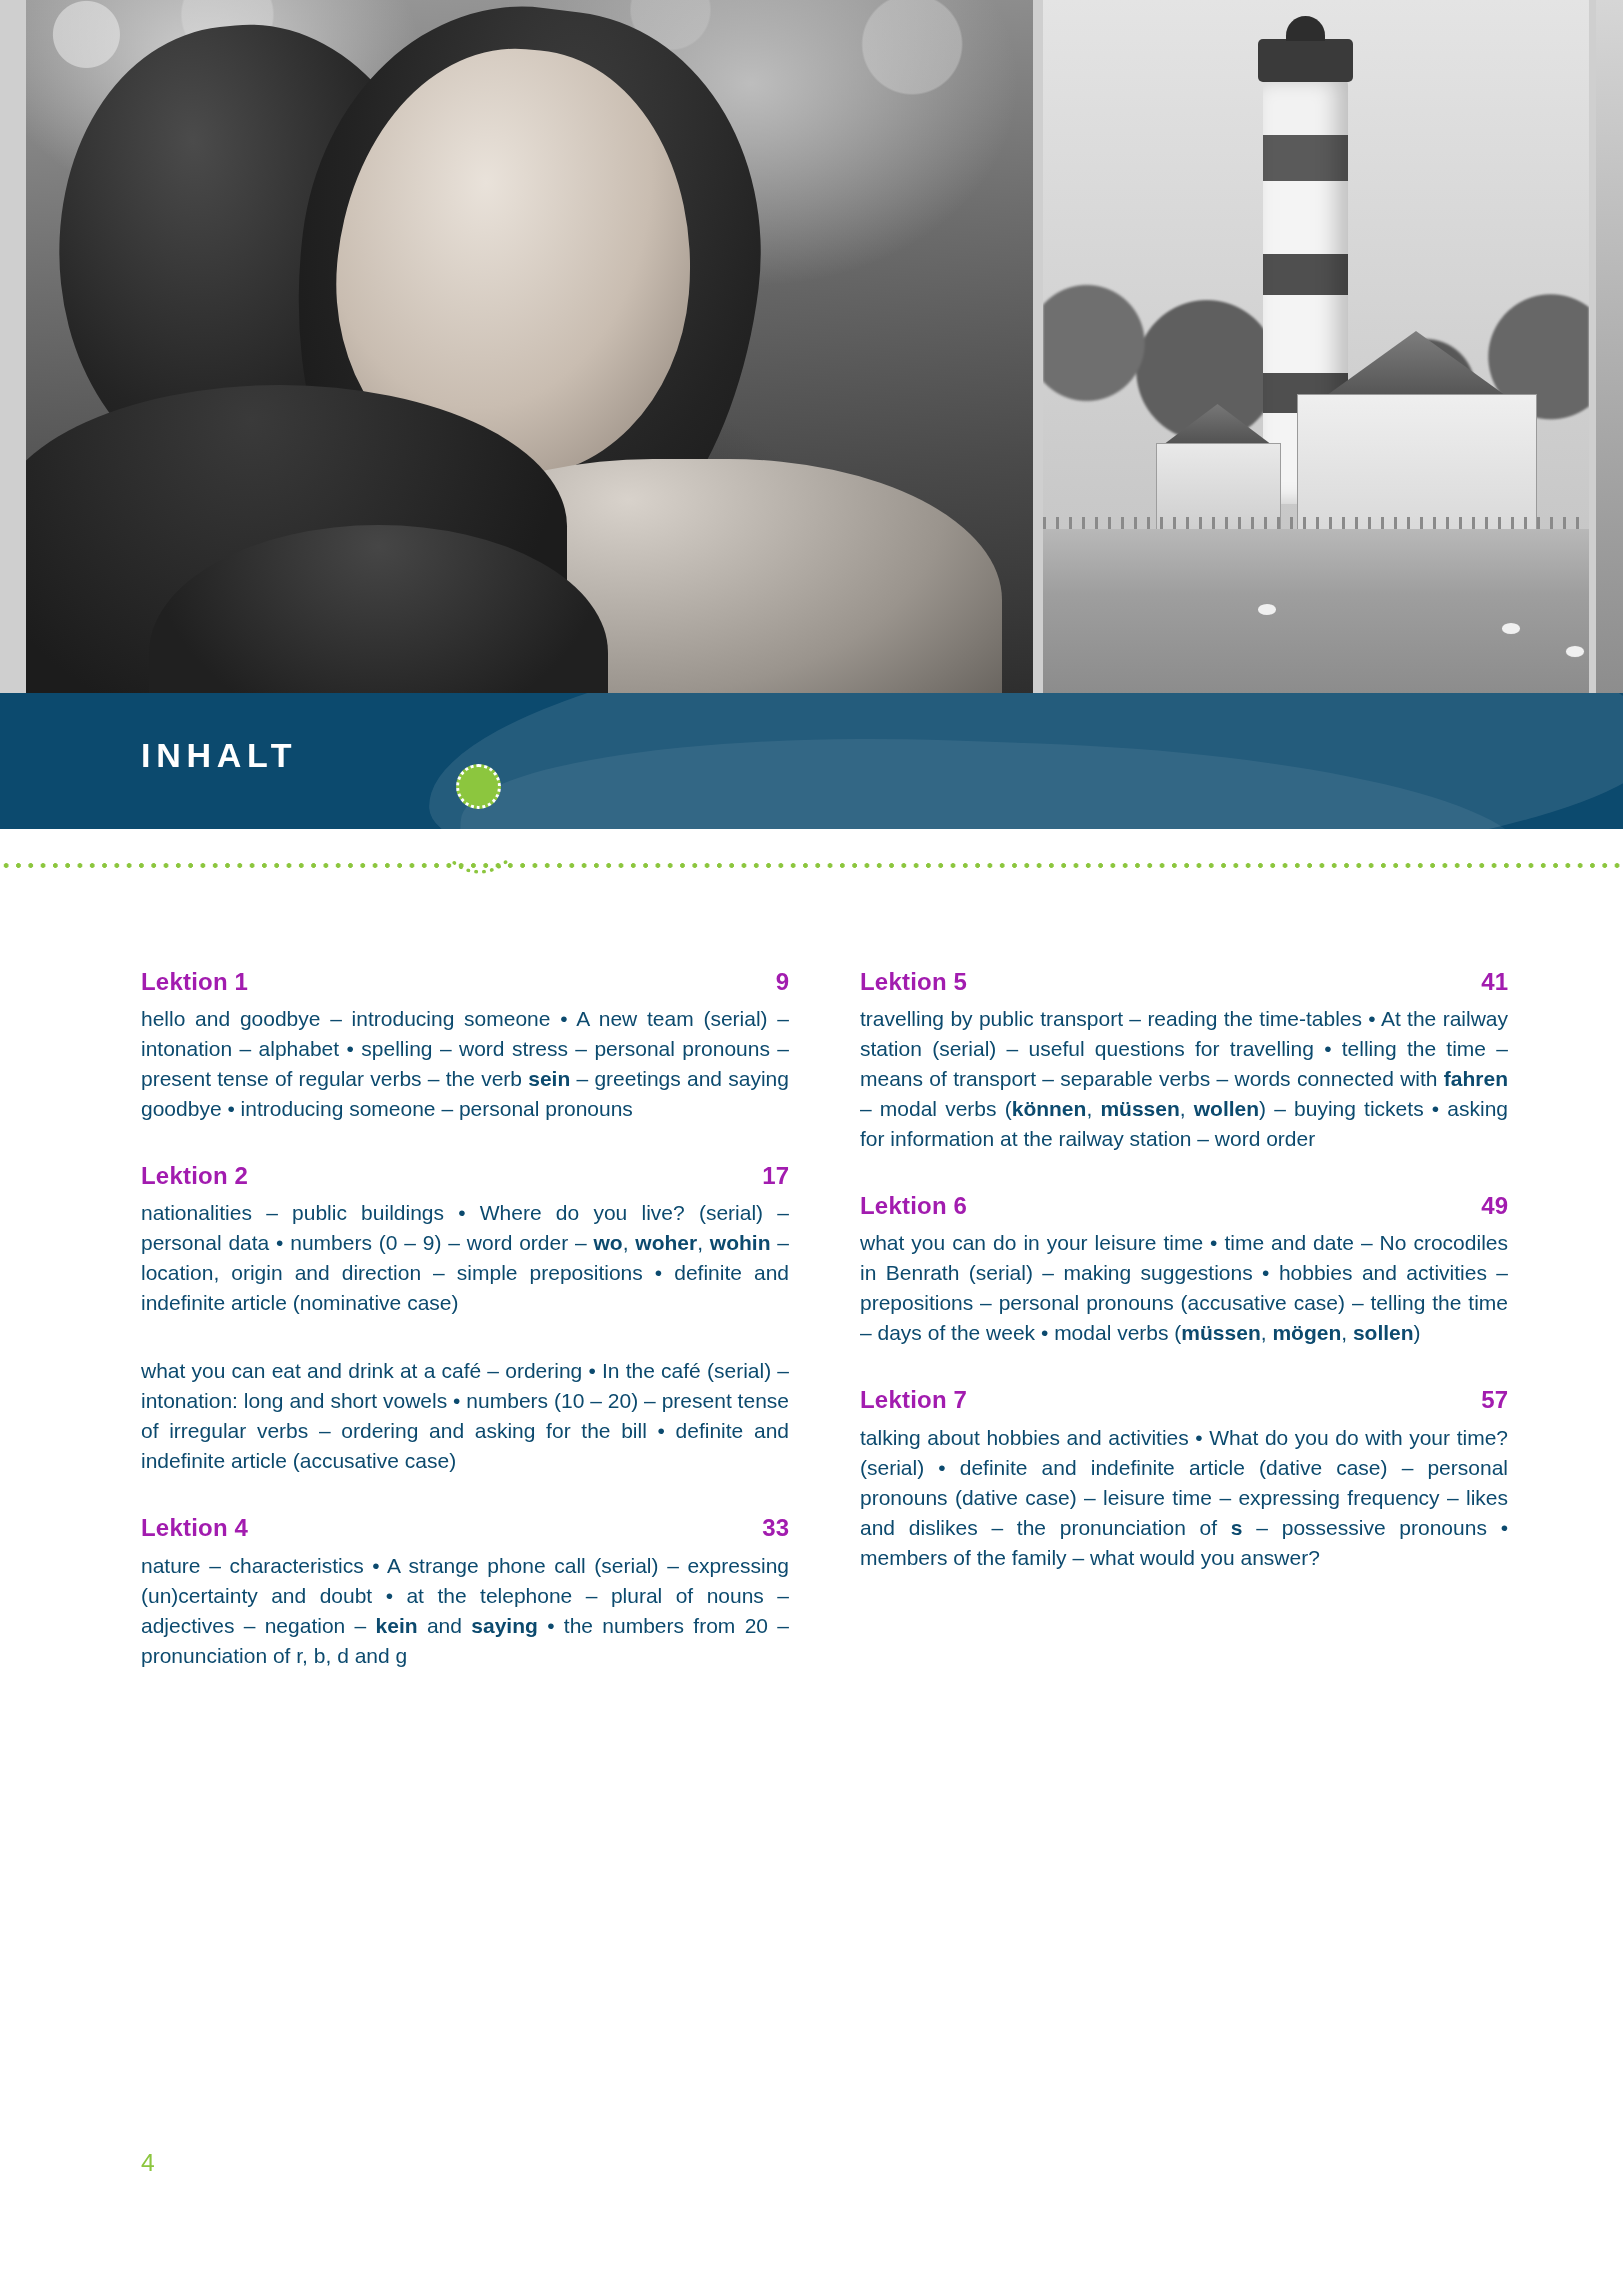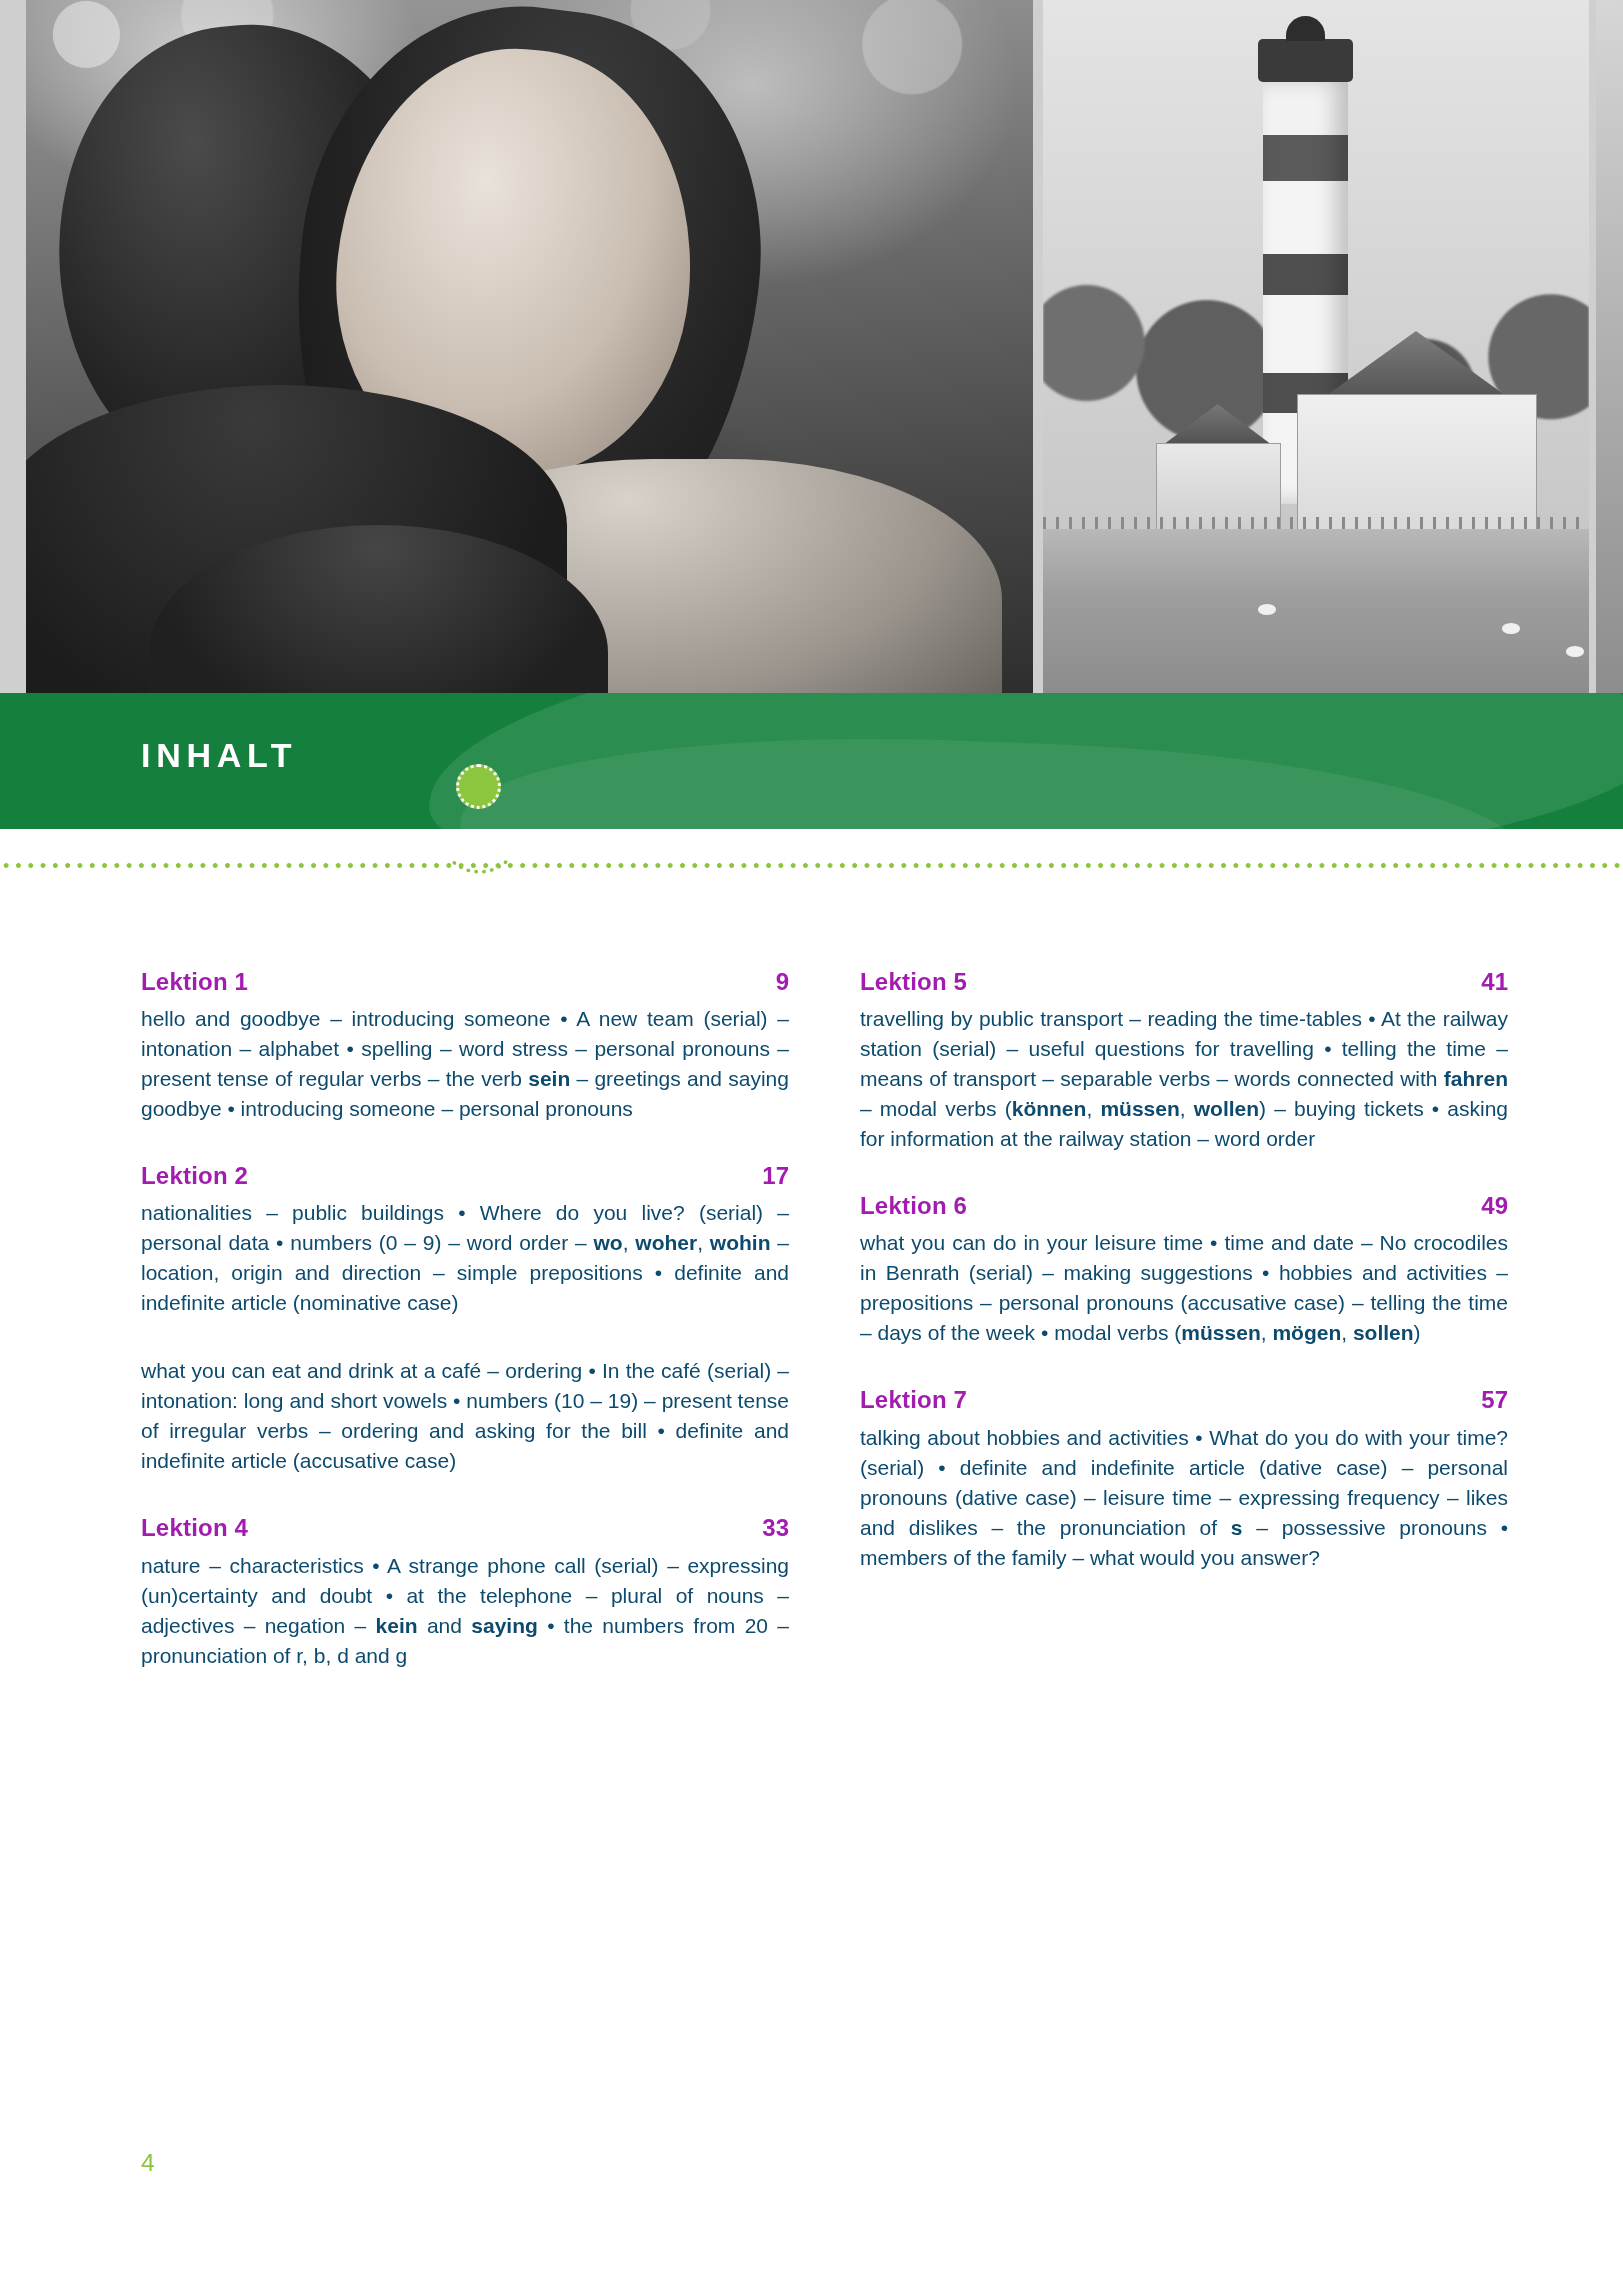--- a/index.html
+++ b/index.html
@@ -201,21 +201,21 @@
     background: linear-gradient(180deg,#d6d6d6 0%, #a9a9a9 60%, #8d8d8d 100%);
   }
 
   
   .banner {
     position: absolute;
     left: 0;
     top: 693px;
     width: 1624px;
     height: 136px;
-    background: #15803d;
+    background: #0c4a6e;
     overflow: hidden;
   }
   .banner-wave {
     position: absolute;
     right: -33px;
     top: -74px;
     width: 1230px;
     height: 262px;
     background: rgba(255,255,255,.10);
     border-radius: 50% 50% 45% 45% / 60% 60% 40% 40%;
@@ -374,21 +374,21 @@
 
     <div class="entry">
       <div class="entry-head">
         <span class="entry-title">Lektion 2</span>
         <span class="entry-page">17</span>
       </div>
       <div class="entry-desc">nationalities – public buildings • Where do you live? (serial) – personal data • numbers (0 – 9) – word order – <b>wo</b>, <b>woher</b>, <b>wohin</b> – location, origin and direction – simple prepositions • definite and indefinite article (nominative case)</div>
     </div>
 
     <div class="entry">
-      <div class="entry-desc">what you can eat and drink at a café – ordering • In the café (serial) – intonation: long and short vowels • numbers (10 – 19) – present tense of irregular verbs – ordering and asking for the bill • definite and indefinite article (accusative case)</div>
+      <div class="entry-desc">what you can eat and drink at a café – ordering • In the café (serial) – intonation: long and short vowels • numbers (10 – 20) – present tense of irregular verbs – ordering and asking for the bill • definite and indefinite article (accusative case)</div>
     </div>
 
     <div class="entry">
       <div class="entry-head">
         <span class="entry-title">Lektion 4</span>
         <span class="entry-page">33</span>
       </div>
       <div class="entry-desc">nature – characteristics • A strange phone call (serial) – expressing (un)certainty and doubt • at the telephone – plural of nouns – adjectives – negation – <b>kein</b> and <b>saying</b> • the numbers from 20 – pronunciation of r, b, d and g</div>
     </div>
 

